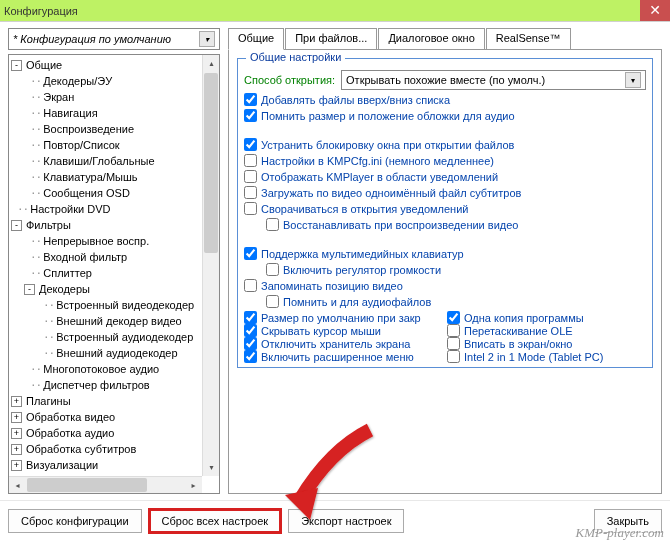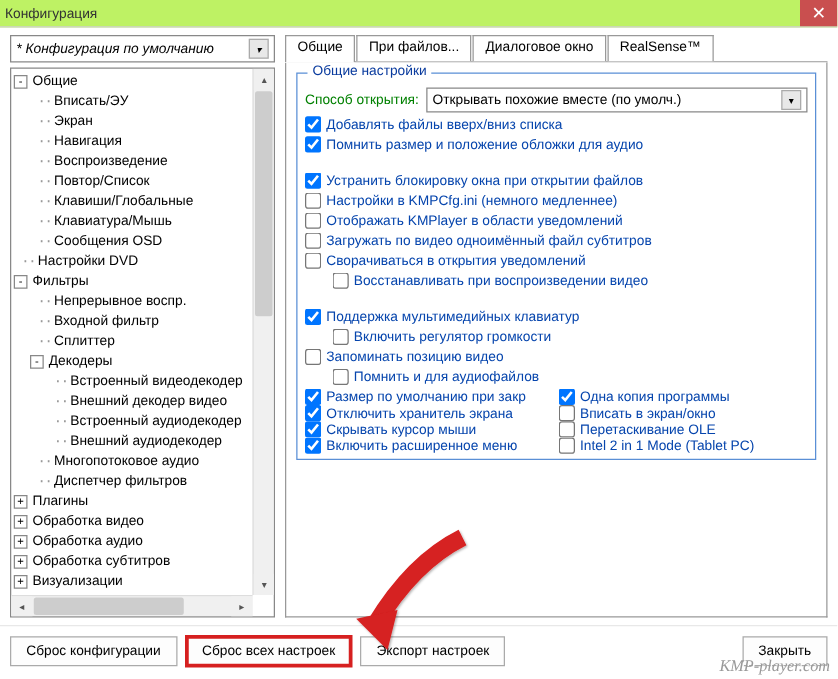--- a/index.html
+++ b/index.html
@@ -63,21 +63,21 @@
     <div class="tree-container">
       <div class="tree" id="tree">
           <div class="tree-item">
             <span class="tree-toggle">-</span>
             <span class="tree-label">Общие</span>
           </div>
           <div class="tree-item">
             <span class="tree-spacer"></span>
             <span class="tree-spacer" style="width:6px"></span>
             <span class="tree-lines">··</span>
-            <span class="tree-label">Вписать/ЭУ</span>
+            <span class="tree-label">Декодеры/ЭУ</span>
           </div>
           <div class="tree-item">
             <span class="tree-spacer"></span>
             <span class="tree-spacer" style="width:6px"></span>
             <span class="tree-lines">··</span>
             <span class="tree-label">Экран</span>
           </div>
           <div class="tree-item">
             <span class="tree-spacer"></span>
             <span class="tree-spacer" style="width:6px"></span>
@@ -302,35 +302,35 @@
                 <span class="option-label">Размер по умолчанию при закр</span>
               </div>
               <div>
                 <input type="checkbox" checked="" style="">
                 <span class="option-label">Одна копия программы</span>
               </div>
             </div>
             <div class="two-col">
               <div>
                 <input type="checkbox" checked="" style="">
+                <span class="option-label">Скрывать курсор мыши</span>
+              </div>
+              <div>
+                <input type="checkbox" style="">
+                <span class="option-label">Перетаскивание OLE</span>
+              </div>
+            </div>
+            <div class="two-col">
+              <div>
+                <input type="checkbox" checked="" style="">
                 <span class="option-label">Отключить хранитель экрана</span>
               </div>
               <div>
                 <input type="checkbox" style="">
                 <span class="option-label">Вписать в экран/окно</span>
-              </div>
-            </div>
-            <div class="two-col">
-              <div>
-                <input type="checkbox" checked="" style="">
-                <span class="option-label">Скрывать курсор мыши</span>
-              </div>
-              <div>
-                <input type="checkbox" style="">
-                <span class="option-label">Перетаскивание OLE</span>
               </div>
             </div>
             <div class="two-col">
               <div>
                 <input type="checkbox" checked="" style="">
                 <span class="option-label">Включить расширенное меню</span>
               </div>
               <div>
                 <input type="checkbox" style="">
                 <span class="option-label">Intel 2 in 1 Mode (Tablet PC)</span>

